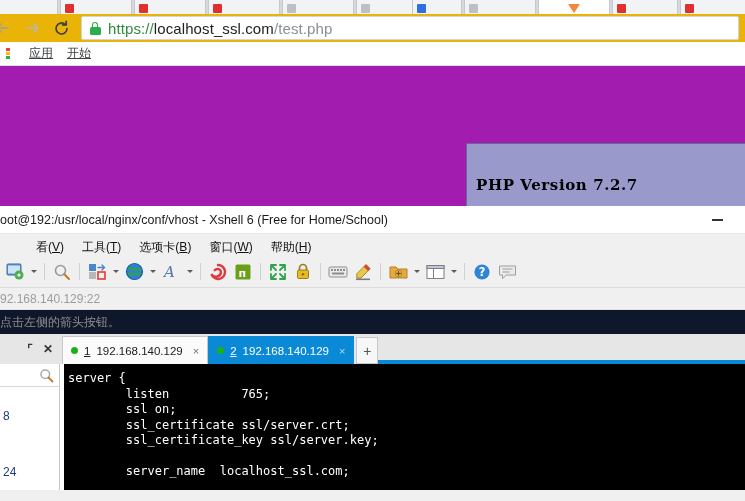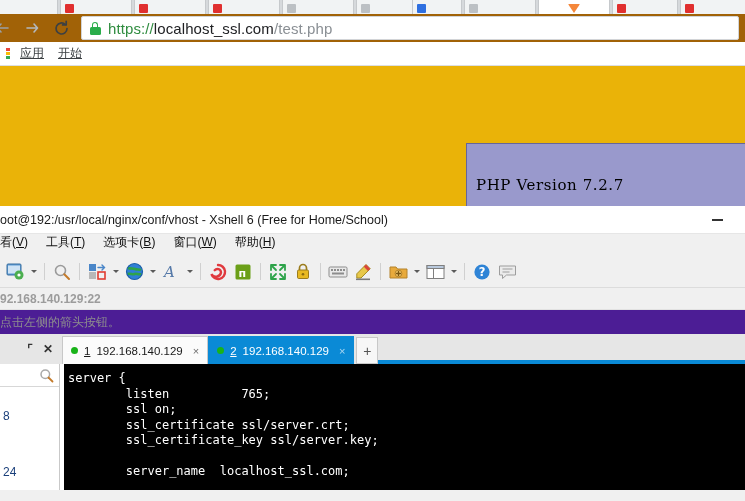--- a/index.html
+++ b/index.html
@@ -26,79 +26,79 @@
   .favicon { width: 9px; height: 9px; border-radius: 1px; flex: 0 0 auto; }
   .fav-red { background: #e02f2f; }
   .fav-blue { background: #2f6fe0; }
   .fav-grey { background: #bcc0c4; }
   .fav-orange { width: 0; height: 0; background: none;
       border-left: 6px solid transparent; border-right: 6px solid transparent;
       border-top: 9px solid #f5873a; }
   .tab-txt { font-size: 7px; color: #9aa0a6; white-space: nowrap; overflow: hidden; }
 
   
-  .navrow { height: 28px; background: #a16207; display: flex; align-items: center; padding: 0 6px; gap: 3px; }
+  .navrow { height: 28px; background: #eab308; display: flex; align-items: center; padding: 0 6px; gap: 3px; }
   .navbtn { width: 26px; height: 26px; display: flex; align-items: center; justify-content: center; flex: 0 0 auto; }
   .omnibox {
     flex: 1 1 auto; height: 24px; background: #ffffff;
     border: 1px solid #d2d4d7; border-radius: 2px;
     display: flex; align-items: center; padding: 0 8px; gap: 7px;
     margin-left: 4px;
   }
   .lock { width: 11px; height: 13px; position: relative; flex: 0 0 auto; }
   .lock .body { position: absolute; left: 0; bottom: 0; width: 11px; height: 8px; background: #2aad4a; border-radius: 1.5px; }
   .lock .shackle { position: absolute; left: 2.4px; top: 0; width: 6px; height: 6px;
       border: 1.6px solid #2aad4a; border-bottom: none; border-radius: 3px 3px 0 0; }
   .url { font-size: 15px; letter-spacing: 0.1px; white-space: nowrap; overflow: hidden; }
   .url .scheme { color: #2f8c3f; }
   .url .host { color: #202124; }
   .url .path { color: #8a8f94; }
 
   
   .bookmarks { height: 24px; background: #ffffff; border-bottom: 1px solid #dcdfe2;
       display: flex; align-items: center; padding: 0 4px; gap: 14px; }
-  .bm { display: flex; align-items: center; gap: 5px; font-size: 12px; color: #3c4043; white-space: nowrap; }
+  .bm { display: flex; align-items: center; gap: 14px; font-size: 12px; color: #3c4043; white-space: nowrap; }
   .apps-icon { display: grid; grid-template-columns: repeat(2, 4px); grid-template-rows: repeat(3, 3px); gap: 1px; margin-left: 2px; }
   .apps-icon i { display: block; width: 4px; height: 3px; }
   .bm-underline { text-decoration: underline; }
 
   
-  .page { position: relative; height: 140px; background: #eab308; overflow: hidden; }
+  .page { position: relative; height: 140px; background: #a21caf; overflow: hidden; font-weight: bold; }
   .phpbox {
     position: absolute; left: 466px; top: 77px; width: 300px; height: 83px;
     background: #9999cc; border: 1px solid #666699;
     display: flex; align-items: center; padding-left: 9px;
     font-family: "DejaVu Serif", serif; font-size: 15px; color: #000000; letter-spacing: 0.6px;
   }
 
   
   .xshell { position: absolute; left: 0; top: 206px; width: 745px; height: 295px; background: #f0f0f0; overflow: hidden; }
 
   .xtitle { height: 28px; background: #ffffff; display: flex; align-items: center;
       border-bottom: 1px solid #e6e6e6; position: relative; }
   .xtitle .txt { font-size: 12.5px; color: #1a1a1a; white-space: nowrap; padding-left: 0px; }
   .minbtn { position: absolute; right: 8px; top: 0; width: 40px; height: 28px;
       display: flex; align-items: center; justify-content: center; }
   .minbtn span { display: block; width: 11px; height: 1.5px; background: #333; }
 
-  .xmenu { height: 22px; background: #f0f0f0; display: flex; align-items: flex-start; gap: 18px; }
+  .xmenu { height: 22px; background: #f0f0f0; display: flex; align-items: flex-end; gap: 18px; margin-left: 36px; }
   .xmenu .mi { font-size: 12px; color: #111; white-space: nowrap; }
   .xmenu .mi u { text-decoration: underline; }
 
   .xtoolbar { height: 32px; background: #f0f0f0; display: flex; align-items: center; padding: 0 3px; gap: 1px;
       border-bottom: 1px solid #dcdcdc; }
   .tbtn { width: 24px; height: 24px; display: flex; align-items: center; justify-content: center; flex: 0 0 auto; }
   .caret { width: 11px; height: 24px; display: flex; align-items: center; justify-content: center; flex: 0 0 auto; }
   .caret:after { content: ""; border-left: 3.2px solid transparent; border-right: 3.2px solid transparent; border-top: 3.6px solid #5a5a5a; }
   .sep { width: 1px; height: 17px; background: #d0d0d0; margin: 0 4px; flex: 0 0 auto; }
 
   .xaddr { height: 22px; background: #f0f0f0; display: flex; align-items: center;
       border-bottom: 1px solid #e2e2e2; }
-  .xaddr .a { font-size: 12px; color: #9c9c9c; white-space: nowrap; font-weight: bold; }
-  .xhint { height: 24px; background: #4c1d95; display: flex; align-items: center; }
+  .xaddr .a { font-size: 12px; color: #9c9c9c; white-space: nowrap; }
+  .xhint { height: 24px; background: #0f172a; display: flex; align-items: center; }
   .xhint .h { font-size: 12px; color: #8e8e8e; white-space: nowrap; }
 
   .xtabs { height: 30px; background: #e6e6e6; display: flex; align-items: stretch; position: relative; }
   .panebtns { width: 62px; display: flex; align-items: center; justify-content: flex-end; gap: 10px; padding-right: 9px; flex: 0 0 auto; }
   .panebtns .pb { font-size: 12px; color: #333; font-weight: bold; line-height: 1; }
   .xtab { display: flex; align-items: center; gap: 6px; padding: 0 8px; font-size: 11.5px;
       border: 1px solid #c8c8c8; border-bottom: none; margin-top: 2px; position: relative; }
   .xtab.inactive { background: #fbfbfb; color: #1a1a1a; }
   .xtab.active { background: #0a8ad6; color: #ffffff; border-color: #0a8ad6; }
   .dot { width: 7px; height: 7px; border-radius: 50%; background: #19b319; flex: 0 0 auto; }

